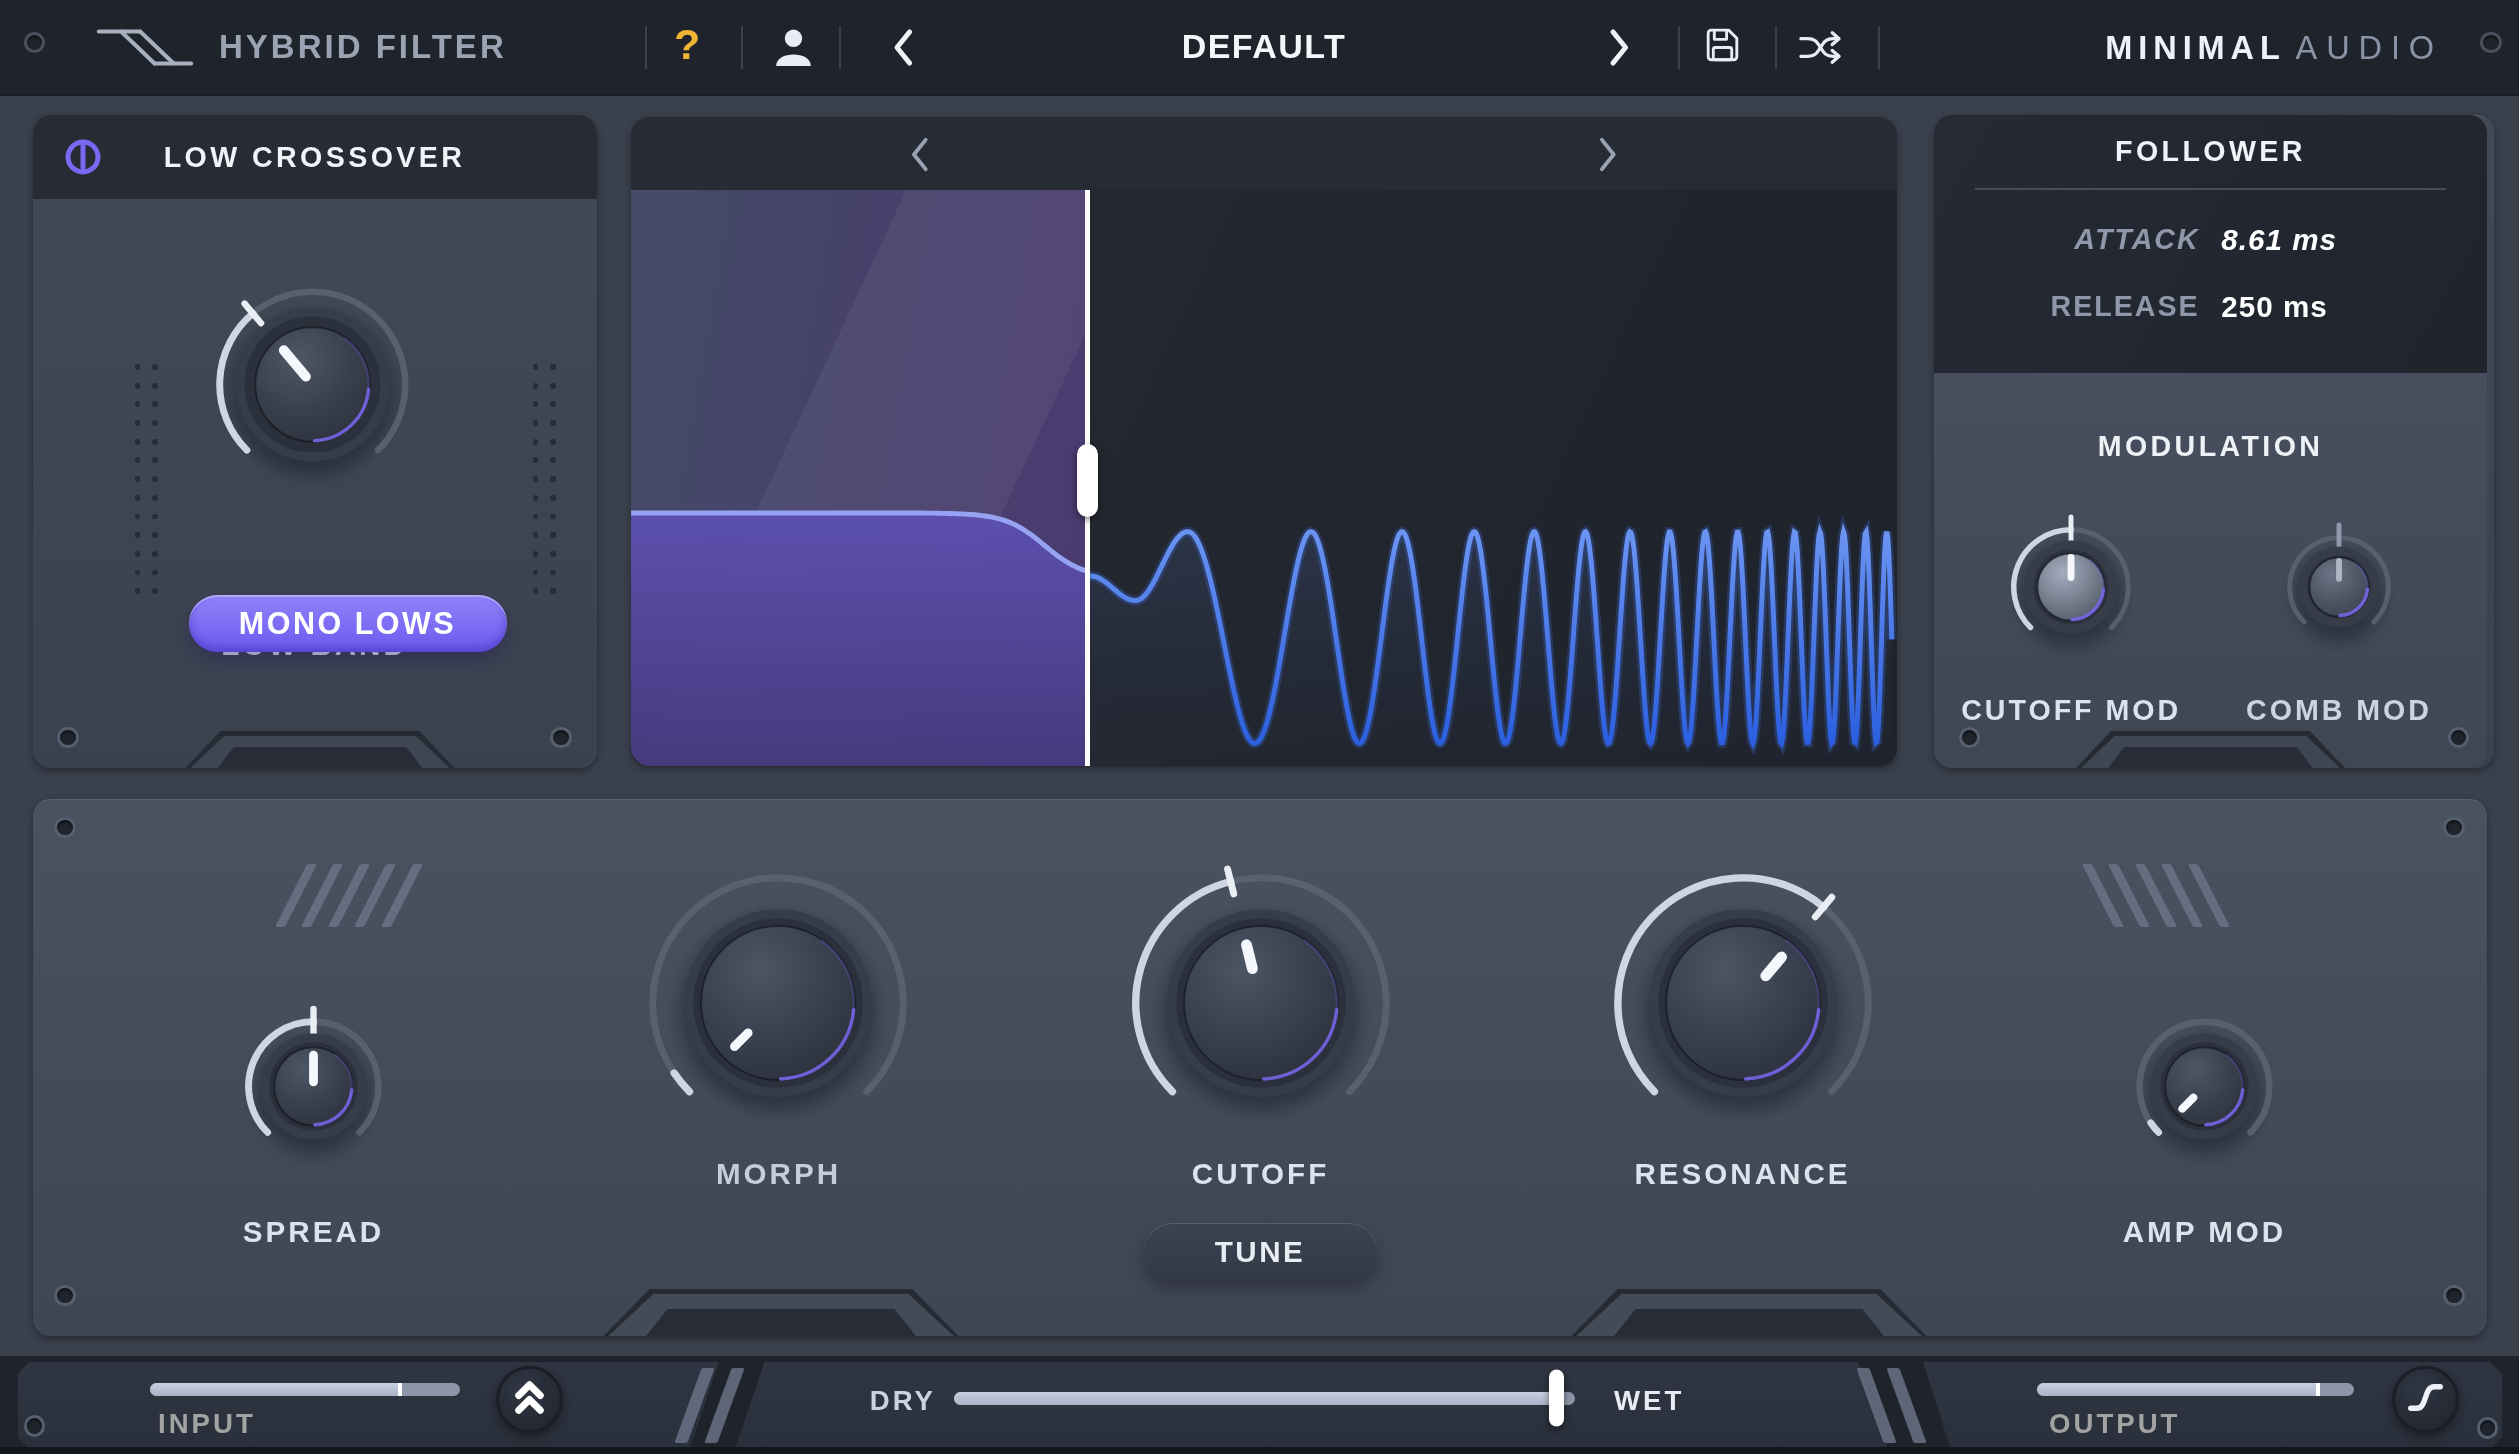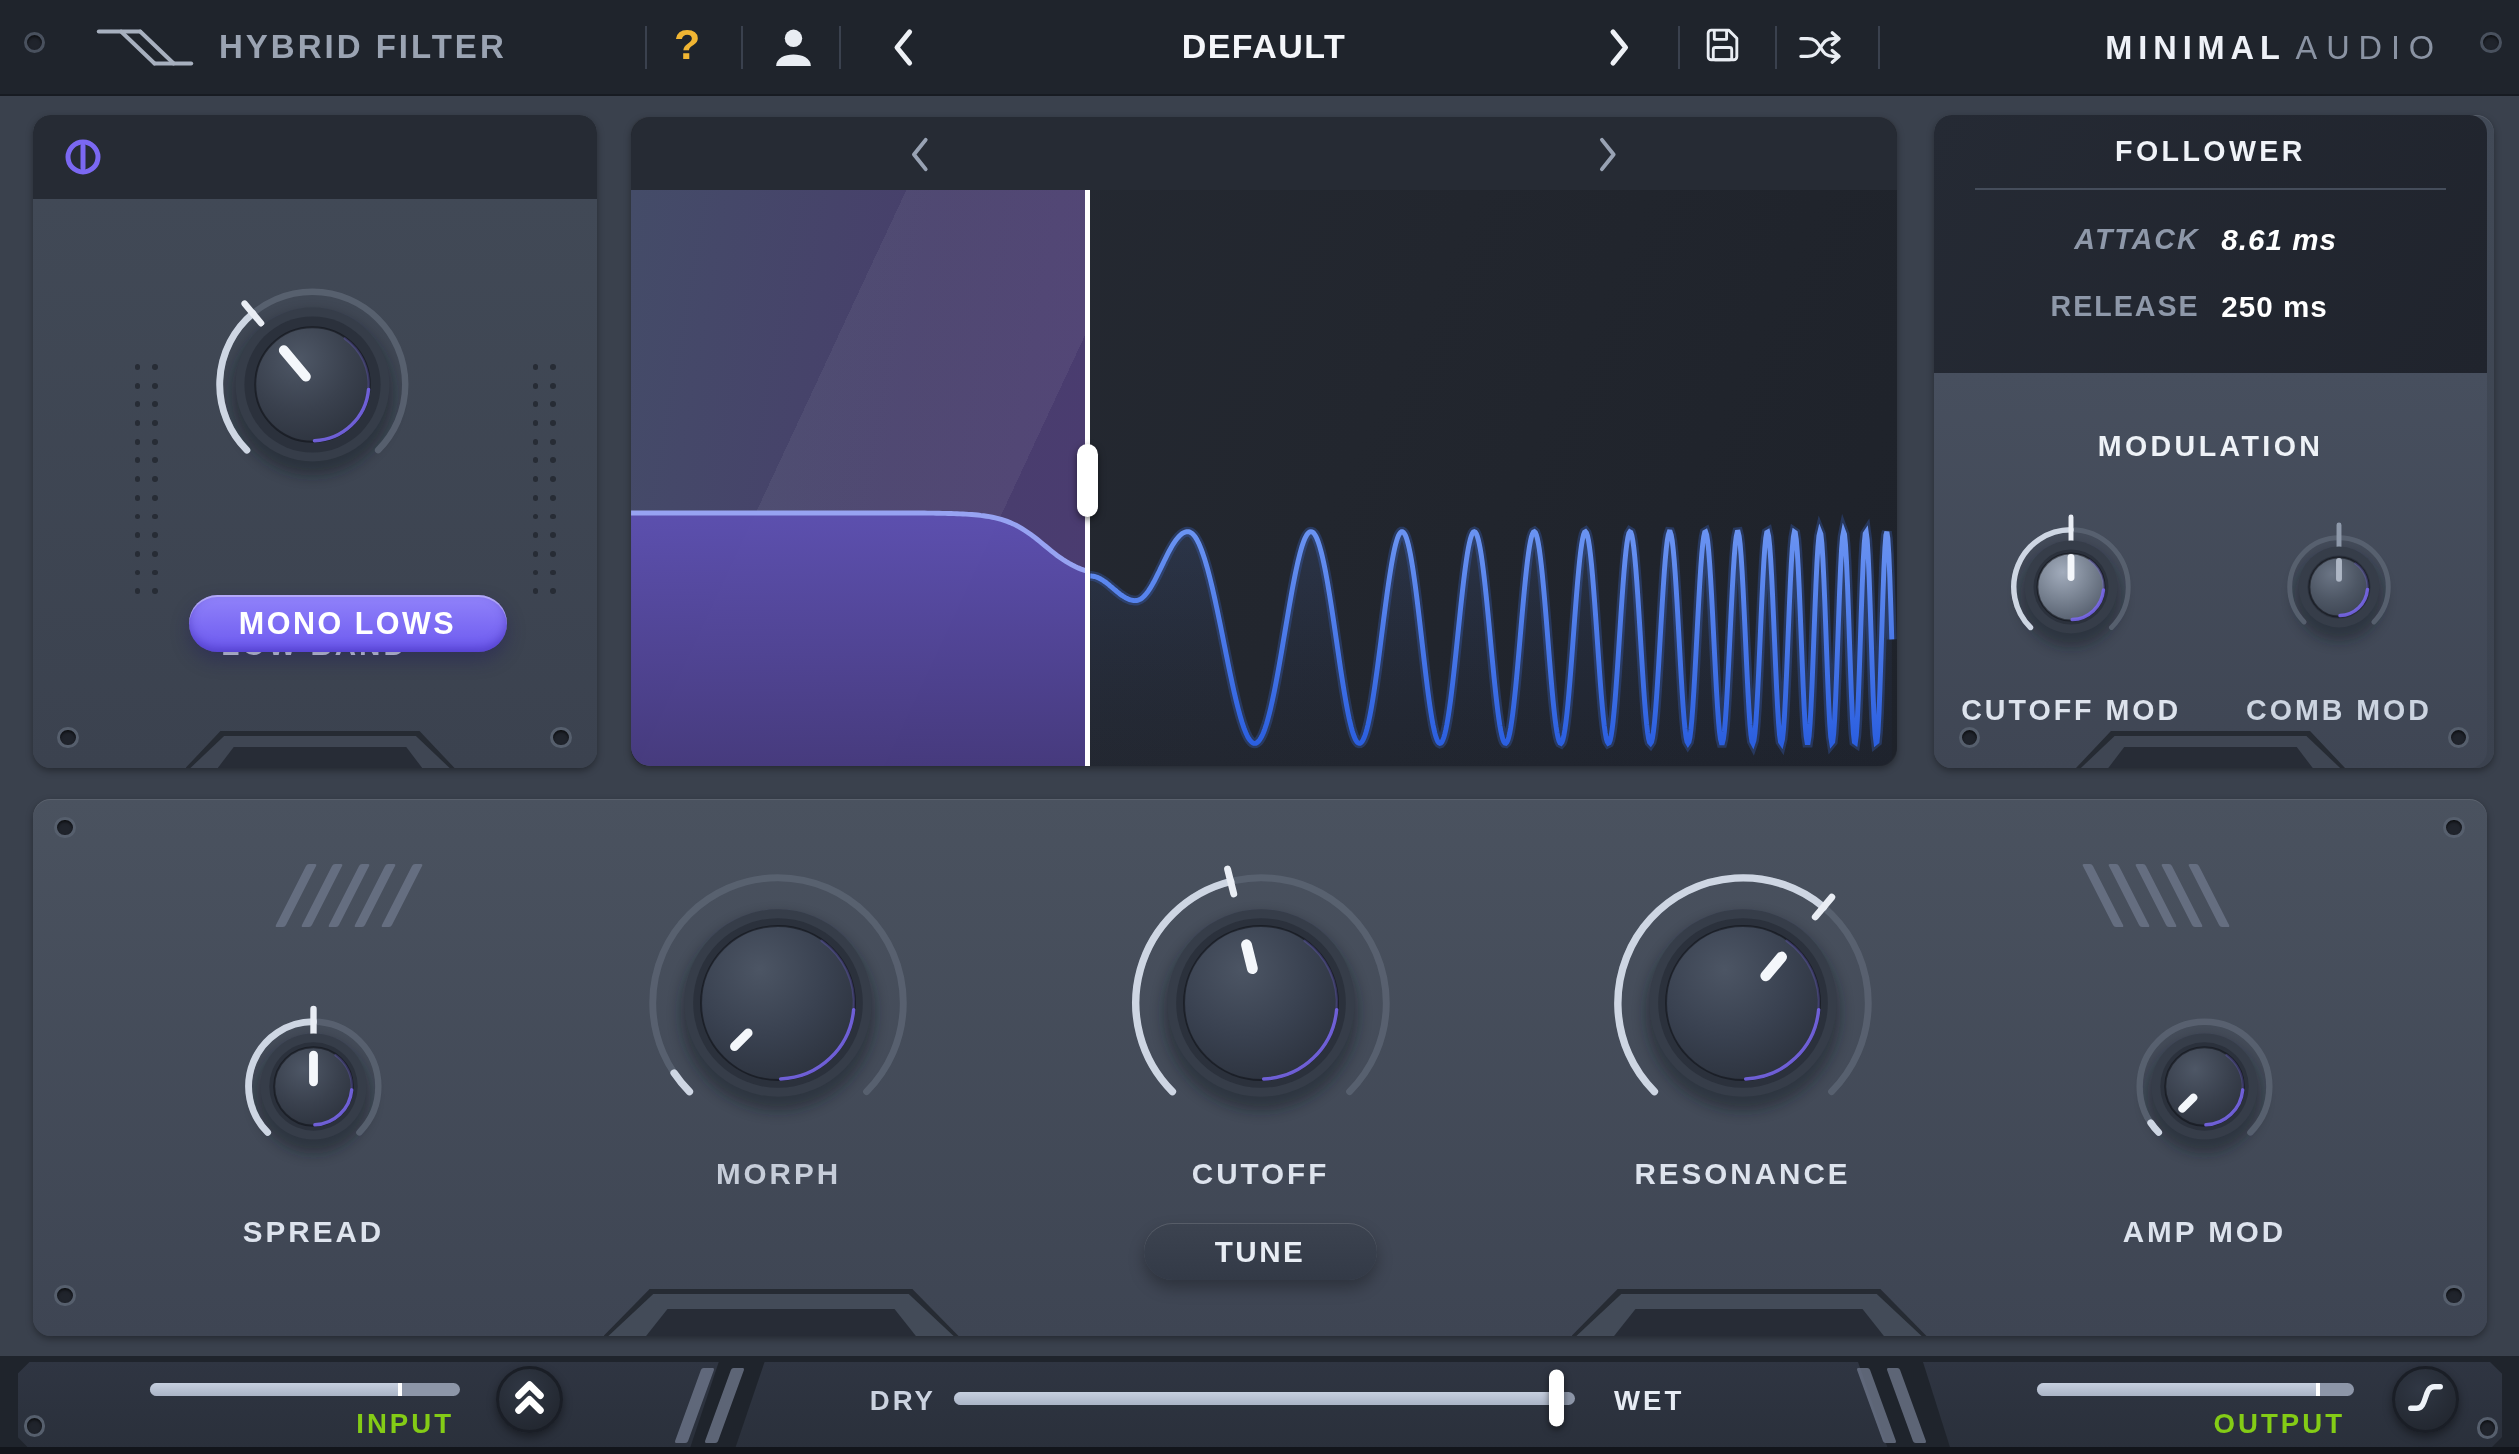--- a/index.html
+++ b/index.html
@@ -61,21 +61,21 @@
   .roundbtn{position:absolute;width:67px;height:67px;border-radius:50%;border:3.9px solid #1a1e26;
             background:radial-gradient(circle at 40% 32%,#303744,#232831 75%);cursor:pointer;padding:0;
             box-shadow:0 3.9px 9.9px rgba(0,0,0,.4);}
   
   .slider{position:absolute;border-radius:7.9px;background:#8d96a8;}
   .slider .fill{position:absolute;left:0;top:0;bottom:0;border-radius:7.9px 0 0 7.9px;
                 background:linear-gradient(#c6cfdf,#aab4c6);}
   .slider .thumbline{position:absolute;top:0;bottom:0;width:3.9px;background:#fff;}
   .slider .pill{position:absolute;width:14.8px;height:57px;top:50%;transform:translateY(-50%);
                 border-radius:7.9px;background:#fff;box-shadow:0 3px 7.9px rgba(0,0,0,.5);}
-  .io-label{position:absolute;font-size:27.6px;font-weight:700;letter-spacing:3px;color:#84cc16;text-align:right;}
+  .io-label{position:absolute;font-size:27.6px;font-weight:700;letter-spacing:3px;color:#a3a3a3;text-align:left;}
   
   #iobar{position:absolute;left:0;top:1356px;width:2520px;height:99px;background:#1f242c;}
   .ioseg{position:absolute;top:5.9px;height:87px;background:linear-gradient(#2f3542,#2a303b);}
   #iobottom{position:absolute;left:0;bottom:0;width:100%;height:7.9px;background:#12151b;}
   .fol-row{position:absolute;width:100%;display:flex;gap:21.7px;}
   .fol-row .fl{flex:1 1 0;text-align:right;font-size:28.6px;font-weight:700;letter-spacing:2px;color:#8e98a9;}
   .fol-row .fv{flex:1 1 0;text-align:left;font-size:29.6px;font-weight:700;letter-spacing:1px;color:#ffffff;}
   .knob{position:absolute;}
 </style>
 </head>
@@ -144,20 +144,21 @@
   </header>
 
   <section class="panel" style="left:32.5px;top:115px;width:564px;height:653px;">
     <div class="panel-header">
       <button class="iconbtn" style="left:27.6px;top:18.7px;">
         <svg width="46" height="46" viewBox="0 0 46 46">
           <circle cx="23" cy="23" r="15" fill="none" stroke="#7b68f2" stroke-width="5"></circle>
           <line x1="23" y1="12" x2="23" y2="34" stroke="#7b68f2" stroke-width="5" stroke-linecap="round"></line>
         </svg>
       </button>
+      <div class="panel-title">LOW CROSSOVER</div>
     </div>
     <div class="dots" style="left:102px;top:249px;">
         <i></i>
         <i></i>
         <i></i>
         <i></i>
         <i></i>
         <i></i>
         <i></i>
         <i></i>

